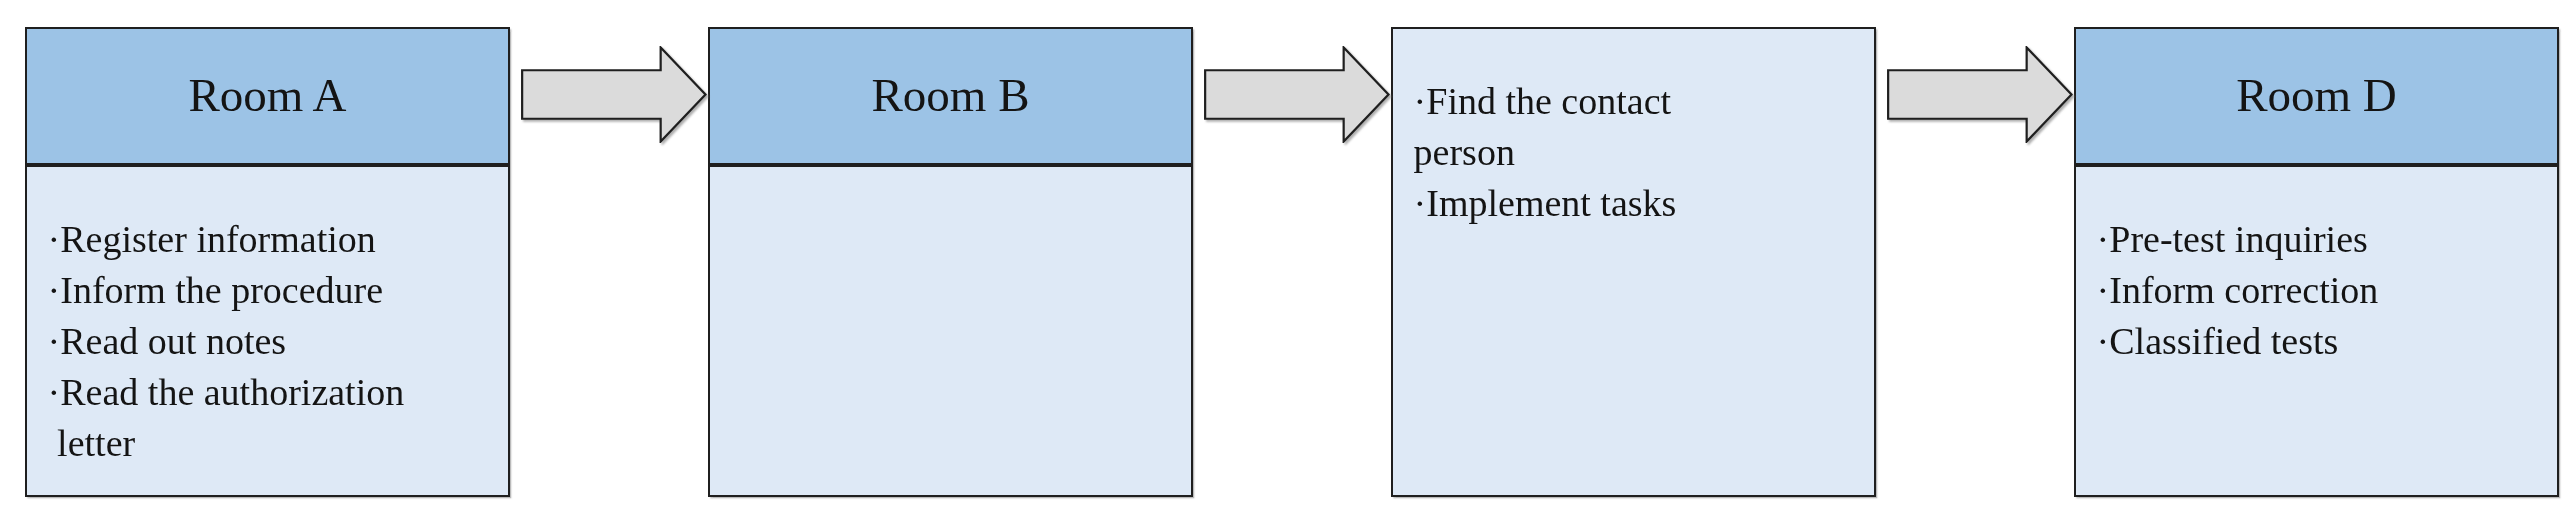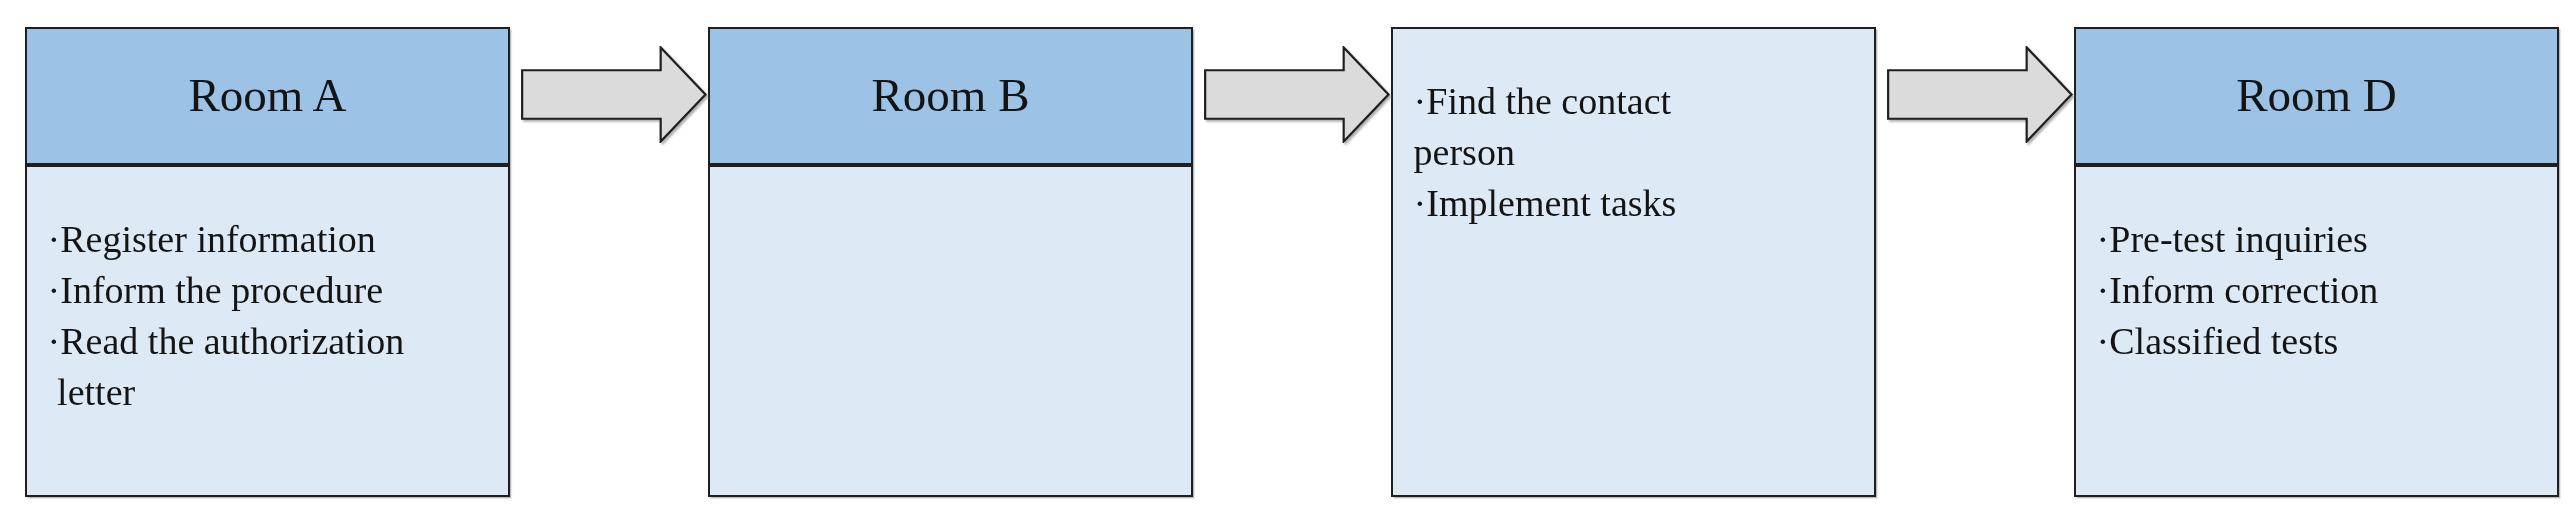--- a/index.html
+++ b/index.html
@@ -57,20 +57,21 @@
 <body>
 
 <div class="canvas">
   <section class="room">
     <header class="room-header">
       <span class="room-title">Room A</span>
     </header>
     <div class="room-body">
         <div class="task-line">·Register information</div>
         <div class="task-line">·Inform the procedure</div>
+        <div class="task-line">·Read out notes</div>
         <div class="task-line">·Read the authorization</div>
         <div class="task-line"> letter</div>
       </div>
   </section>
 
   <div class="arrow-gap">
     <svg class="arrow" width="186" height="97" viewBox="0 0 253 132" aria-hidden="true">
       <polygon points="1.5,33 190,33 190,2 251,66 190,130 190,99 1.5,99" fill="var(--arrow-fill)" stroke="var(--arrow-border)" stroke-width="3" stroke-linejoin="miter"></polygon>
     </svg>
   </div>

